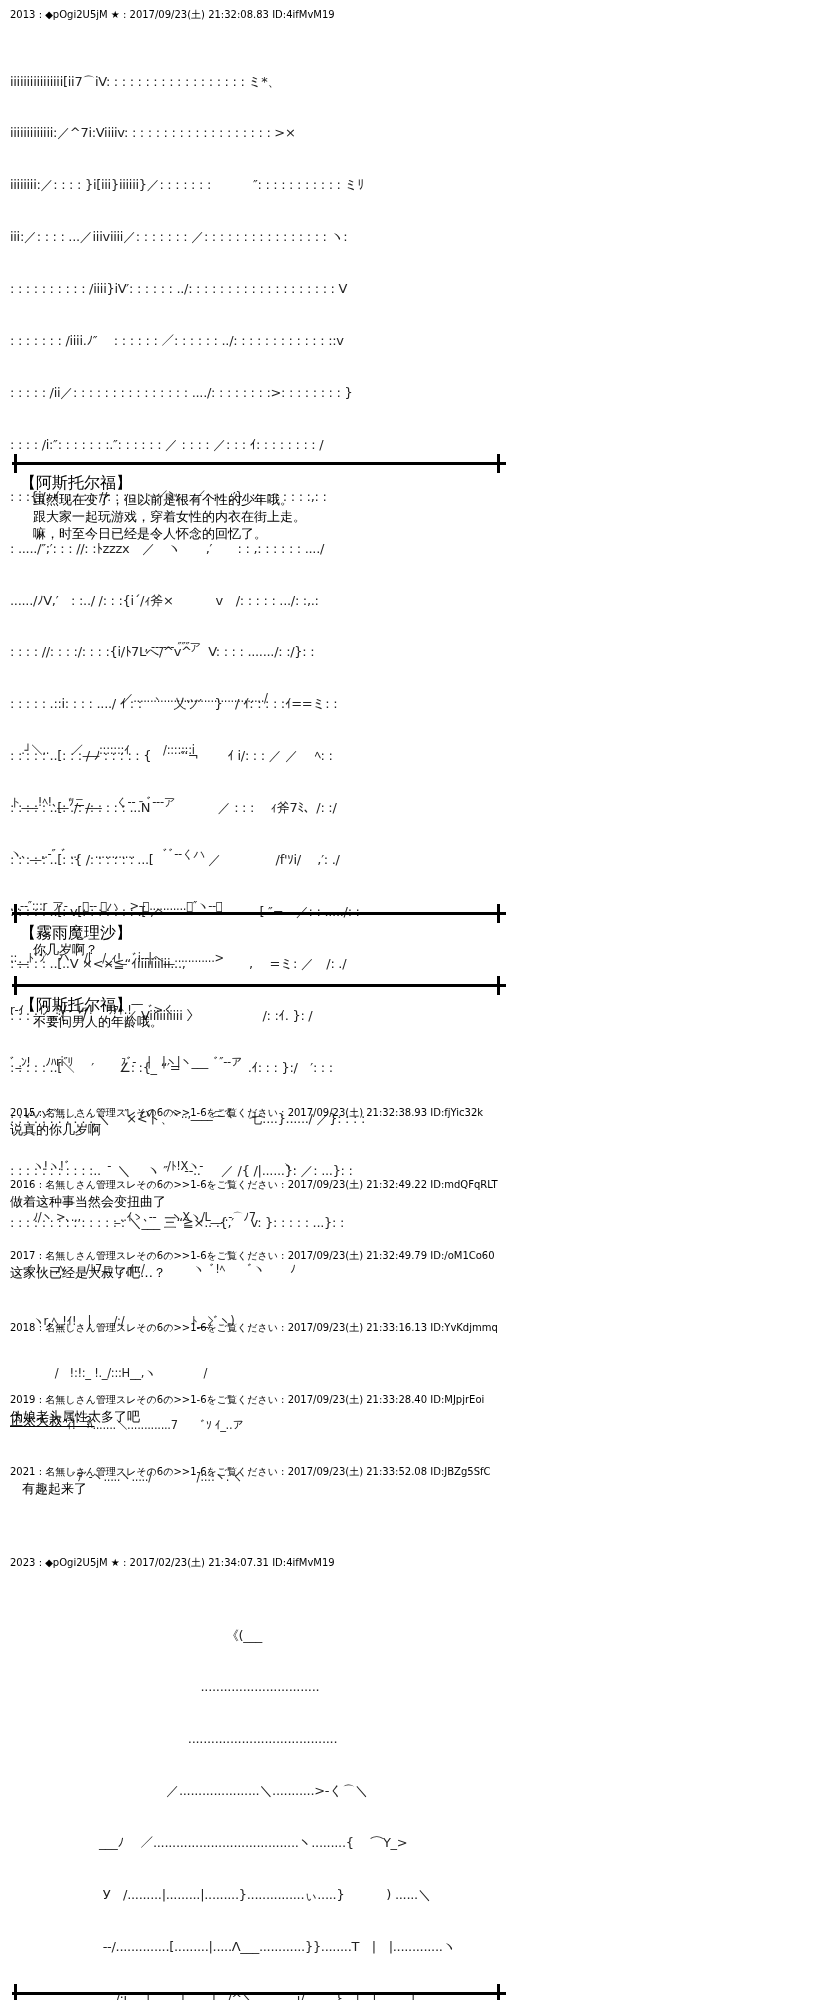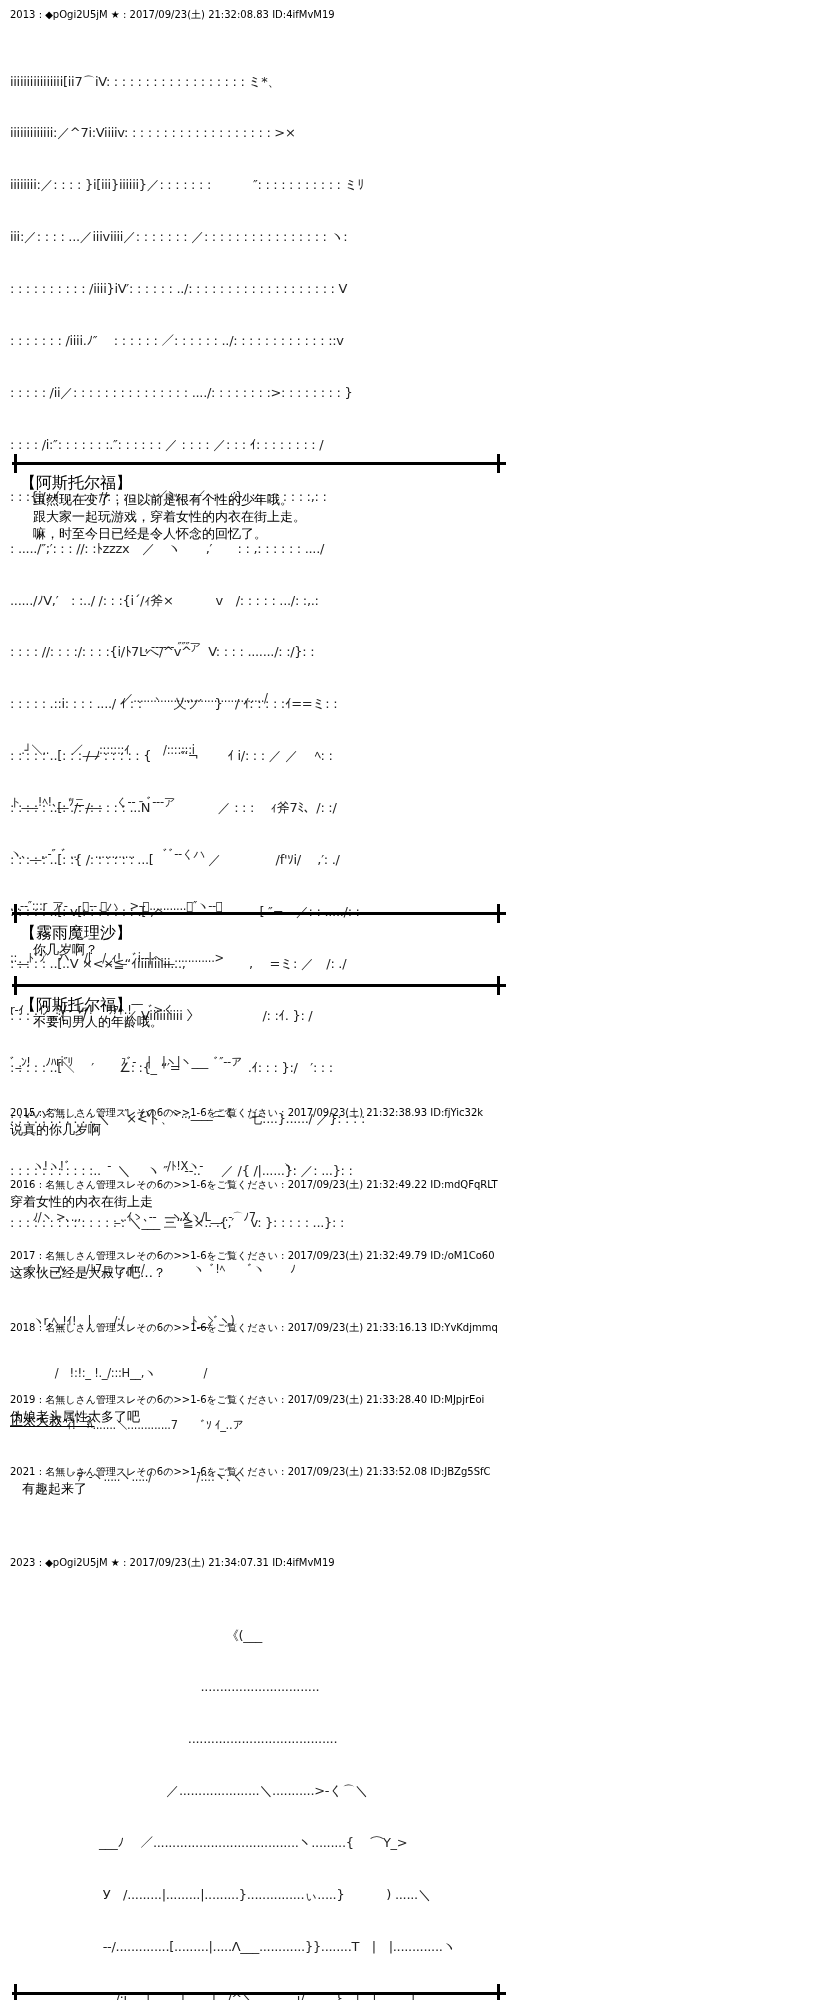--- a/index.html
+++ b/index.html
@@ -82,35 +82,35 @@
 
 <div class="ruler" style="top:984px;"></div>
 
 <div class="speaker" style="top:996px;">【阿斯托尔福】</div>
 <div class="speech" style="top:1013px;">不要问男人的年龄哦。</div>
 
 <div class="line" style="top:1104px;">2015 : 名無しさん管理スレその6の&gt;&gt;1-6をご覧ください : 2017/09/23(土) 21:32:38.93 ID:fjYic32k</div>
 <div class="dialog-body" style="top:1121px;">说真的你几岁啊</div>
 
 <div class="line" style="top:1176px;">2016 : 名無しさん管理スレその6の&gt;&gt;1-6をご覧ください : 2017/09/23(土) 21:32:49.22 ID:mdQFqRLT</div>
-<div class="dialog-body" style="top:1193px;">穿着女性的内衣在街上走</div>
+<div class="dialog-body" style="top:1193px;">做着这种事当然会变扭曲了</div>
 
 <div class="line" style="top:1247px;">2017 : 名無しさん管理スレその6の&gt;&gt;1-6をご覧ください : 2017/09/23(土) 21:32:49.79 ID:/oM1Co60</div>
 <div class="dialog-body" style="top:1264px;">这家伙已经是大叔了吧…？</div>
 
 <div class="line" style="top:1319px;">2018 : 名無しさん管理スレその6の&gt;&gt;1-6をご覧ください : 2017/09/23(土) 21:33:16.13 ID:YvKdjmmq</div>
 <div class="dialog-body" style="top:1412px;text-decoration:underline;">正太大叔･･･？</div>
 
 <div class="line" style="top:1391px;text-align:right;">2019 : 名無しさん管理スレその6の&gt;&gt;1-6をご覧ください : 2017/09/23(土) 21:33:28.40 ID:MJpjrEoi</div>
 <div class="dialog-body" style="top:1408px;">伪娘老头属性太多了吧</div>
 
 <div class="line" style="top:1463px;">2021 : 名無しさん管理スレその6の&gt;&gt;1-6をご覧ください : 2017/09/23(土) 21:33:52.08 ID:JBZg5SfC</div>
 <div class="dialog-body" style="top:1480px;margin-left:12px;">有趣起来了</div>
 
-<div class="line" style="top:1554px;">2023 : ◆pOgi2U5jM ★ : 2017/09/23(土) 21:34:07.31 ID:4ifMvM19</div>
+<div class="line" style="top:1554px;">2023 : ◆pOgi2U5jM ★ : 2017/02/23(土) 21:34:07.31 ID:4ifMvM19</div>
 
 <div class="aa" style="top:1592px;">
   <span>　　　　　　　　　　　　　　　　　《(___</span>
   <span>　　　　　　　　　　　　　　　...............................</span>
   <span>　　　　　　　　　　　　　　.......................................</span>
   <span>　　　　　　　　　　　　 ／.....................＼...........&gt;‐く⌒＼</span>
   <span>　　　　　　　___ﾉ　 ／......................................ヽ.........{　 ⌒Y_&gt;</span>
   <span>　　　　　　　 У　/.........|.........|.........}...............ぃ.....}　　　 ) ......＼</span>
   <span>　　　　　　　 ‐‐/..............[.........|.....Λ___............}}........T　|　|.............ヽ</span>
   <span>　　　　　　　　 /:j.....|........|.......|.../^＼...........j/........}　|　|.........|......、</span>

